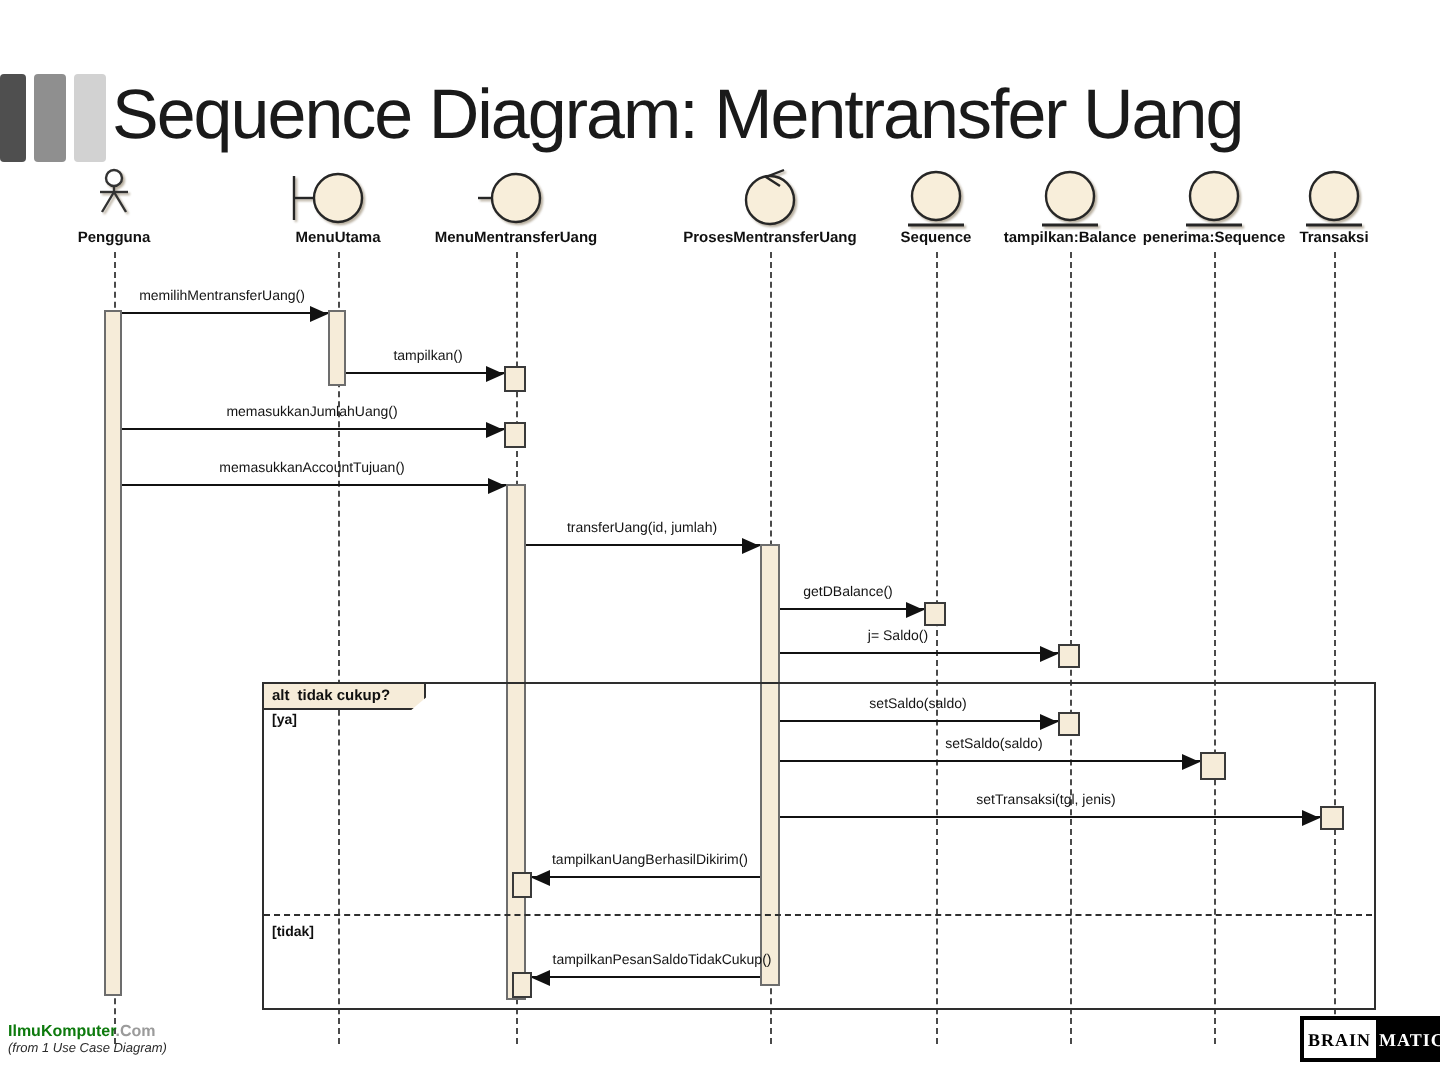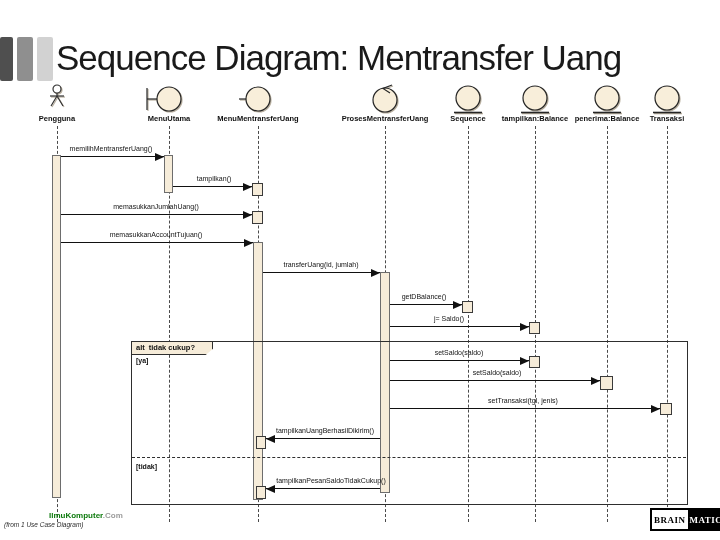--- a/index.html
+++ b/index.html
@@ -43,21 +43,21 @@
     clip-path:polygon(0 0,100% 0,100% 55%,91% 100%,0 100%);
     font-size:7.5px;font-weight:bold;color:#101010;line-height:12px;padding-left:4px;white-space:nowrap;
   }
   .alt-tag .cond{margin-left:4px;}
   .alt-divider{position:absolute;left:132px;top:457px;width:554px;height:0;border-top:1px dashed #2e2e2e;z-index:5;}
   .guard{position:absolute;font-size:7px;font-weight:bold;color:#101010;z-index:7;}
   .guard-yes{left:136px;top:357px;}
   .guard-no{left:136px;top:463px;}
   
   .brand-line{position:absolute;left:4px;top:511px;font-size:8px;font-weight:bold;white-space:nowrap;z-index:8;}
-  .brand-name{color:#0d7a0d;margin-left:45px;}
+  .brand-name{color:#0d7a0d;}
   .brand-suffix{color:#9b9b9b;}
   .footer-note{position:absolute;left:4px;top:521px;font-size:6.5px;font-style:italic;color:#2b2b2b;white-space:nowrap;z-index:8;}
   .logo{
     position:absolute;left:650px;top:508px;height:23px;box-sizing:border-box;border:2px solid #000;
     display:flex;align-items:stretch;z-index:8;font-family:"Liberation Serif", serif;
   }
   .logo-left{background:#fff;color:#000;font-size:9px;font-weight:bold;letter-spacing:.5px;display:flex;align-items:center;padding:0 2px;}
   .logo-right{background:#000;color:#fff;font-size:9px;font-weight:bold;letter-spacing:.5px;display:flex;align-items:center;padding:0 2px;}
 </style>
 </head>
@@ -129,21 +129,21 @@
           </g>
         </svg></div>
       <div class="ll-label" style="left: 470px;">tampilkan:Balance</div>
       <div class="lifeline" style="left: 606.5px;"></div>
       <div class="head-icon" style="left: 573px;"><svg width="56" height="34" viewBox="0 0 56 34">
           <g stroke="#262626" fill="none" stroke-width="1.2">
         <circle cx="34" cy="15" r="12" fill="#f8eeda"></circle>
         <line x1="20" y1="29.5" x2="48" y2="29.5" stroke-width="1.6"></line>
           </g>
         </svg></div>
-      <div class="ll-label" style="left: 542px;">penerima:Balance</div>
+      <div class="ll-label" style="left: 542px;">penerima:Sequence</div>
       <div class="lifeline" style="left: 666.5px;"></div>
       <div class="head-icon" style="left: 633px;"><svg width="56" height="34" viewBox="0 0 56 34">
           <g stroke="#262626" fill="none" stroke-width="1.2">
         <circle cx="34" cy="15" r="12" fill="#f8eeda"></circle>
         <line x1="20" y1="29.5" x2="48" y2="29.5" stroke-width="1.6"></line>
           </g>
         </svg></div>
       <div class="ll-label" style="left: 602px;">Transaksi</div>
       <div class="bar" style="left: 52px; top: 155px; width: 9px; height: 343px;"></div>
       <div class="bar" style="left: 164px; top: 155px; width: 9px; height: 38px;"></div>

